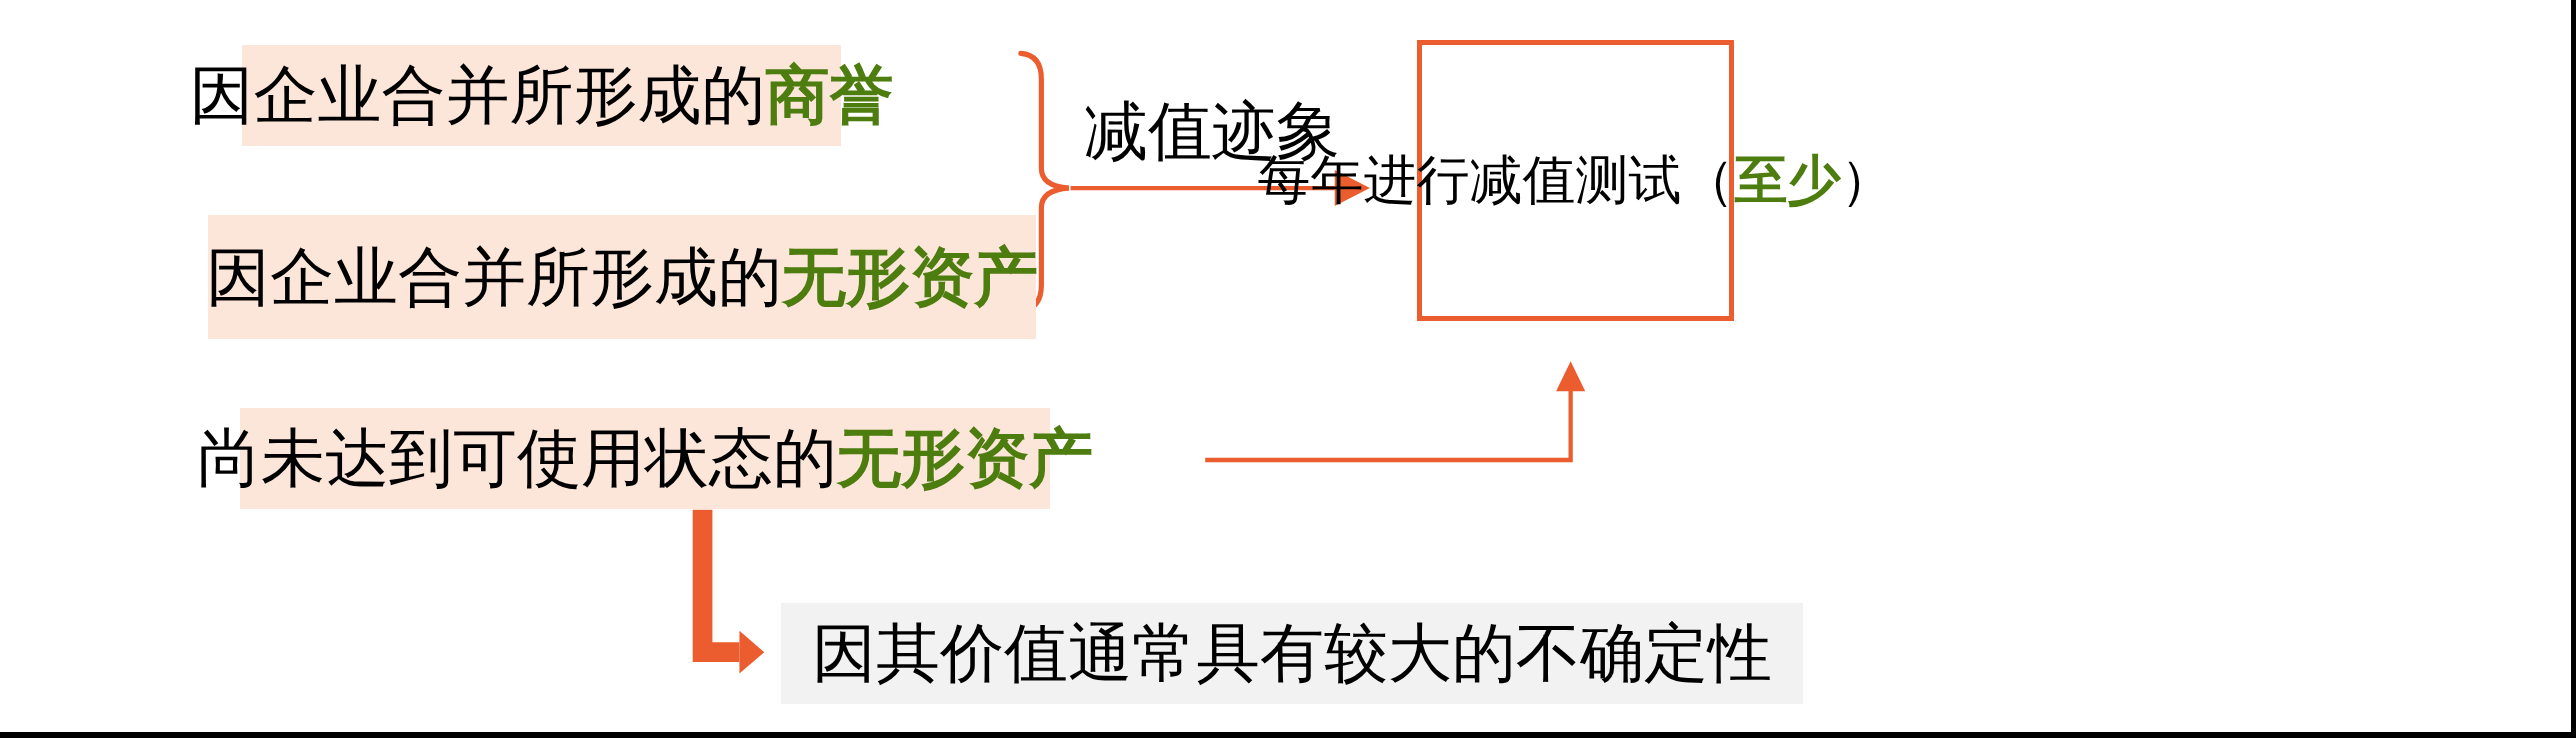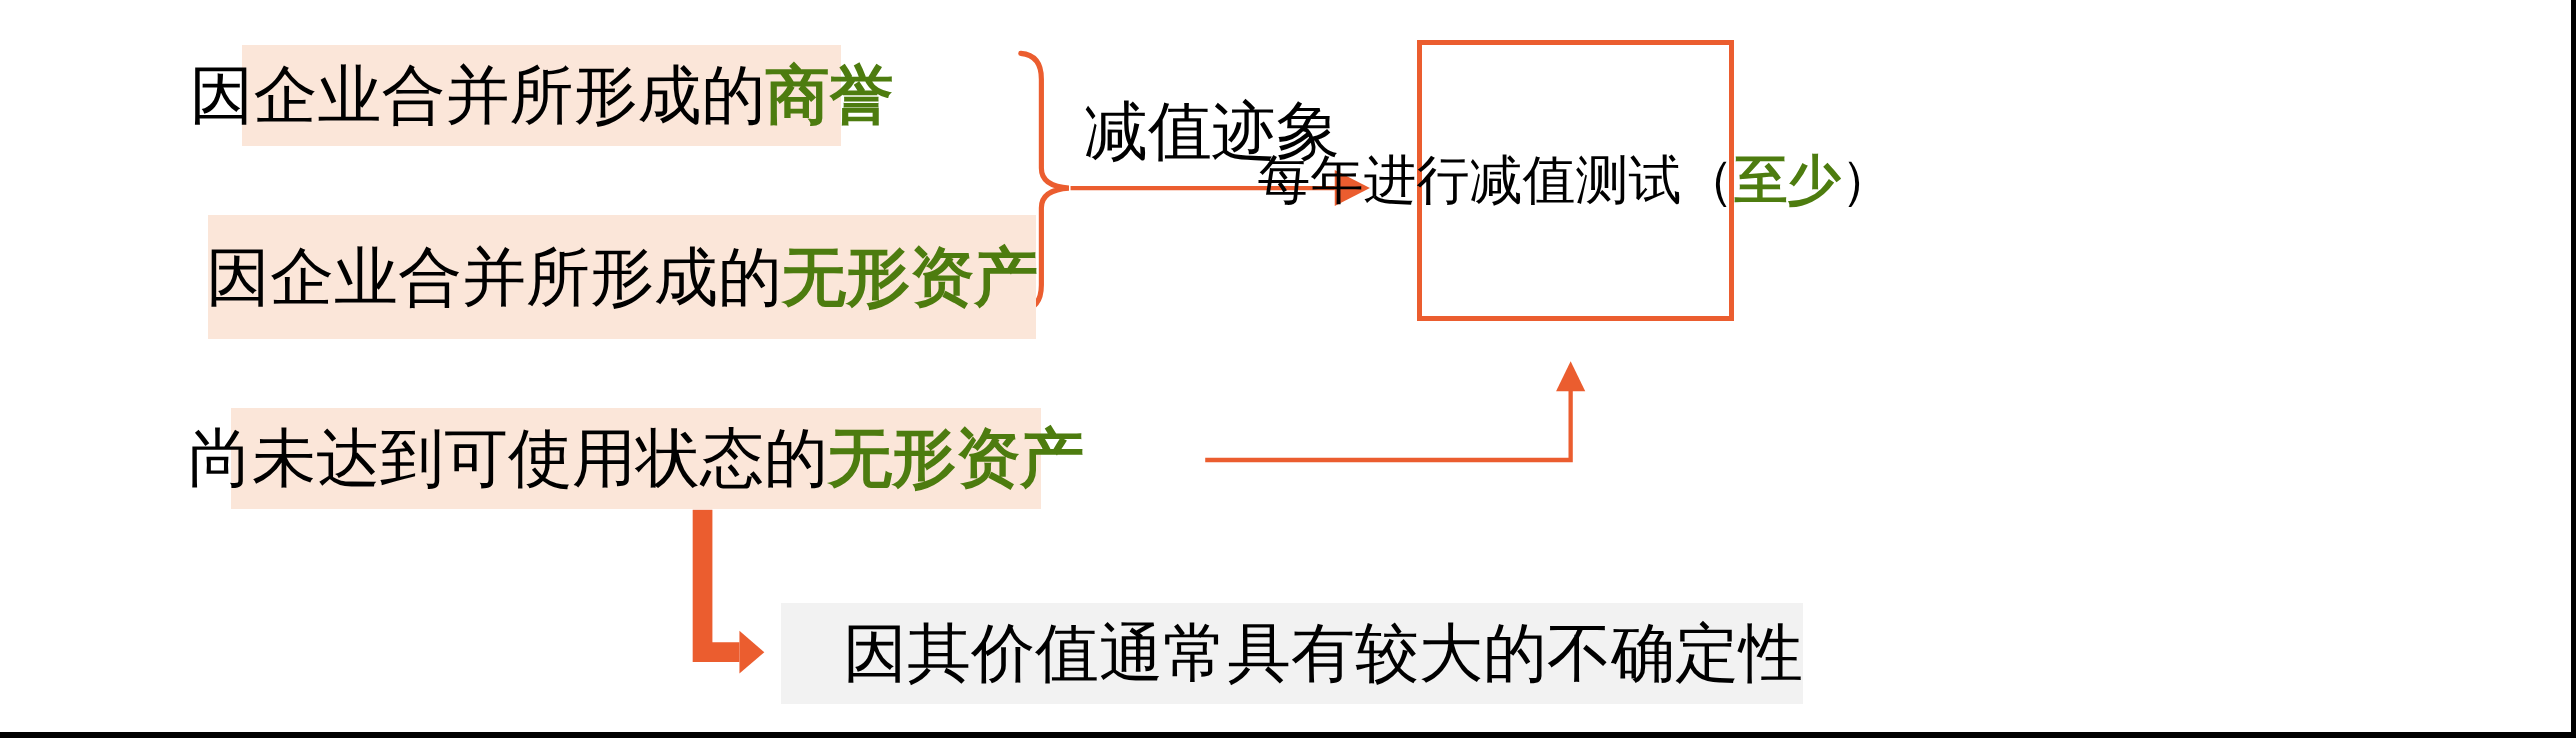--- a/index.html
+++ b/index.html
@@ -14,21 +14,21 @@
     position:absolute;
     background:#FBE6D9;
     display:flex;align-items:center;
     font-size:64px;color:#000;
     white-space:nowrap;
     justify-content:center;
   }
   .gray-box{
     position:absolute;
     background:#F2F2F2;
-    display:flex;align-items:center;justify-content:flex-end;
+    display:flex;align-items:center;justify-content:center;
     font-size:64px;color:#000;white-space:nowrap;
   }
   .orange-strong{color:#4d7c0f;font-weight:bold;}
   .flow-label{
     position:absolute;font-size:64px;color:#000;
     white-space:nowrap;text-align:center;
     transform:translate(-50%,-50%);
   }
   .outlined-box{
     position:absolute;
@@ -79,21 +79,21 @@
 
   <div class="flow-label" style="left:1212px;top:131px;">减值迹象</div>
 
 
   <div class="outlined-box">
     <div>每年进行</div>
     <div>减值测试</div>
     <div><span>（</span><span class="orange-strong">至少</span><span>）</span></div>
   </div>
 
-  <div class="peach-box" style="left:231px;top:408px;width:810px;height:101px;">
+  <div class="peach-box" style="left:240px;top:408px;width:810px;height:101px;">
     <span>尚未达到可使用状态的</span>
       <span class="orange-strong">无形资产</span>
   </div>
 
   <div class="gray-box" style="left:781px;top:603px;width:1022px;height:101px;">
     <span>因其价值通常具有较大的不确定性</span>
   </div>
 
   <div class="frame-bottom"></div>
   <div class="frame-right"></div>

